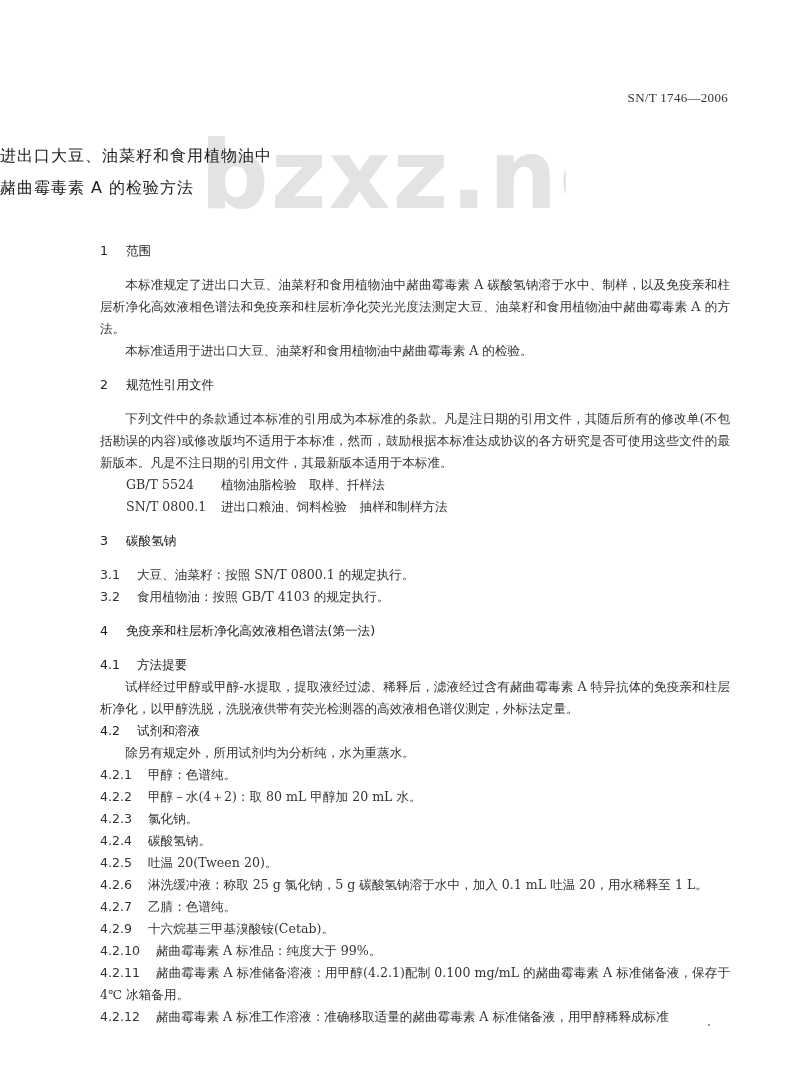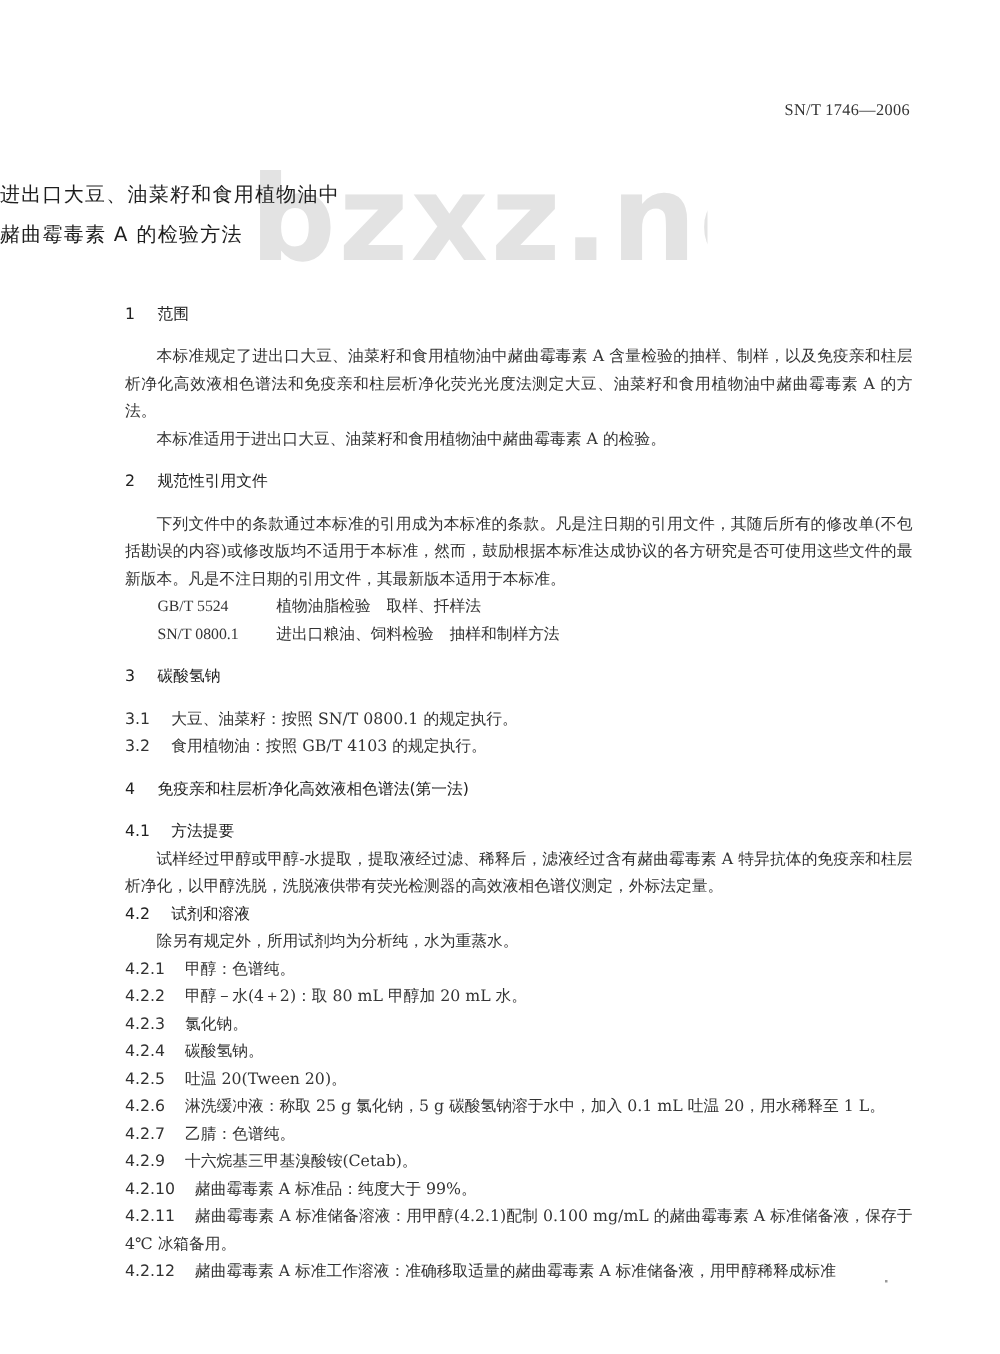--- a/index.html
+++ b/index.html
@@ -2,21 +2,21 @@
 <html><head>
 <meta charset="utf-8">
 <style>
   html, body { margin: 0; padding: 0; background: #ffffff; }
   body {
     width: 800px; height: 1083px; position: relative; overflow: hidden;
     font-family: "DejaVu Serif", "Liberation Serif", serif;
     color: #2a2a2a;
   }
   .std-code {
-    position: absolute; top: 80px; right: 72px;
+    position: absolute; top: 90px; right: 72px;
     font-family: "Liberation Serif", "DejaVu Serif", serif;
     font-size: 13px; color: #333; letter-spacing: 0.3px;
   }
   .watermark {
     position: absolute; left: 200px; top: 136px;
     width: 366px; height: 78px;
     font-family: "DejaVu Sans", "Liberation Sans", sans-serif;
     font-weight: bold; font-size: 96px; line-height: 78px;
     color: #e3e3e3; letter-spacing: 2px; overflow: hidden;
     z-index: 0; user-select: none;
@@ -31,21 +31,21 @@
     position: absolute; left: 100px; right: 70px; top: 240px;
     font-size: 12.6px; line-height: 22px; color: #333;
   }
   .h1 {
     font-family: "DejaVu Sans", "Liberation Sans", sans-serif;
     font-size: 12.6px; margin: 0; color: #222;
   }
   .h1 .num { display: inline-block; width: 26px; }
   .para { text-indent: 2em; margin: 0; text-align: justify; }
   .ref { padding-left: 26px; margin: 0; }
-  .ref .code { display: inline-block; min-width: 95px; font-family: Liberation Serif, serif; }
+  .ref .code { display: inline-block; min-width: 95px; }
   .item { margin: 0; }
   .item .num { display: inline-block; width: 37px; font-family: "DejaVu Sans", sans-serif; }
   .item .num.w3 { width: 48px; }
   .item .num.w4 { width: 56px; }
   .gap { height: 12px; }
   .dot { position: absolute; left: 708px; top: 1024px; width: 2px; height: 2px; background: #999; }
 </style>
 </head>
 <body>
 
@@ -56,21 +56,21 @@
   <div>进出口大豆、油菜籽和食用植物油中</div>
   <div>赭曲霉毒素 A 的检验方法</div>
 </div>
 
 <div class="content">
 
   <div class="h1">
     <span class="num">1</span><span>范围</span>
   </div>
   <div class="gap"></div>
-  <p class="para">本标准规定了进出口大豆、油菜籽和食用植物油中赭曲霉毒素 A 含量检验的抽样、制样，以及免疫亲和柱层析净化高效液相色谱法和免疫亲和柱层析净化荧光光度法测定大豆、油菜籽和食用植物油中赭曲霉毒素 A 的方法。</p>
+  <p class="para">本标准规定了进出口大豆、油菜籽和食用植物油中赭曲霉毒素 A 碳酸氢钠溶于水中、制样，以及免疫亲和柱层析净化高效液相色谱法和免疫亲和柱层析净化荧光光度法测定大豆、油菜籽和食用植物油中赭曲霉毒素 A 的方法。</p>
   <p class="para">本标准适用于进出口大豆、油菜籽和食用植物油中赭曲霉毒素 A 的检验。</p>
   <div class="gap"></div>
 
   <div class="h1">
     <span class="num">2</span><span>规范性引用文件</span>
   </div>
   <div class="gap"></div>
   <p class="para">下列文件中的条款通过本标准的引用成为本标准的条款。凡是注日期的引用文件，其随后所有的修改单(不包括勘误的内容)或修改版均不适用于本标准，然而，鼓励根据本标准达成协议的各方研究是否可使用这些文件的最新版本。凡是不注日期的引用文件，其最新版本适用于本标准。</p>
   <p class="ref">
     <span class="code">GB/T 5524</span><span>植物油脂检验　取样、扦样法</span>

